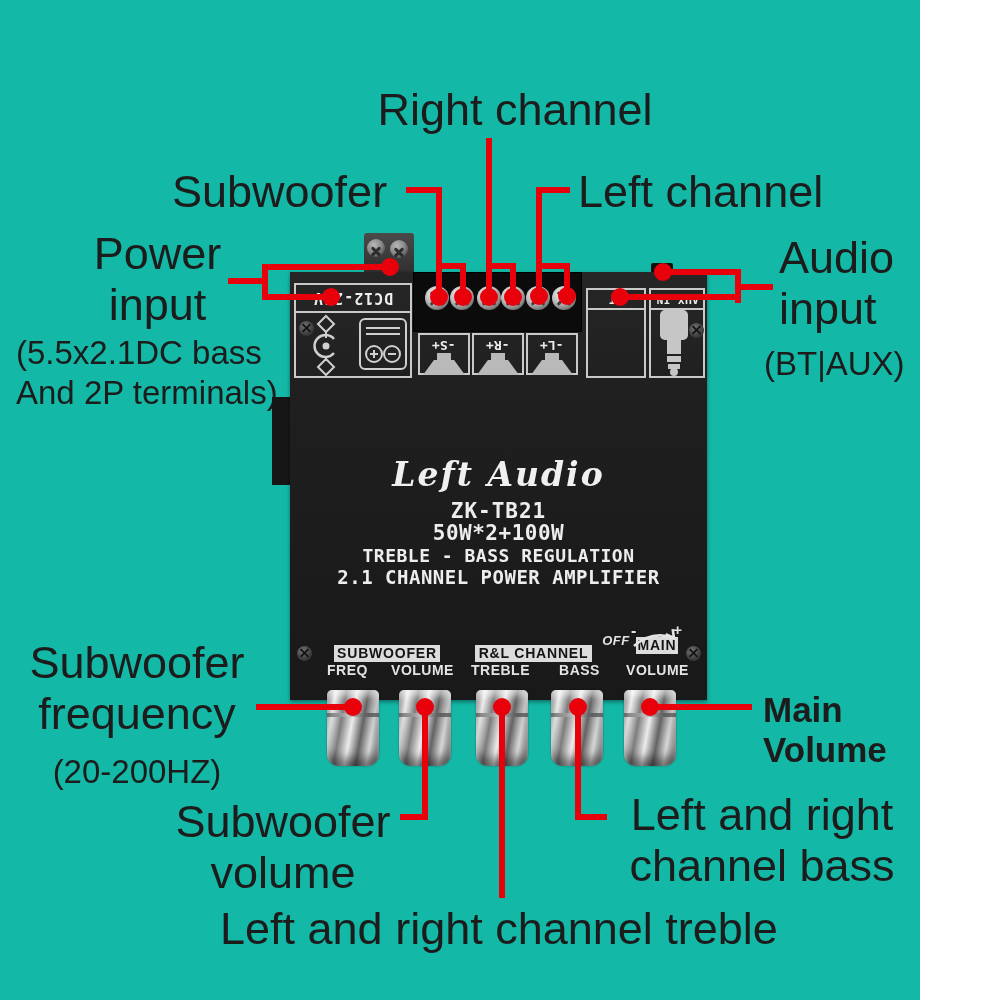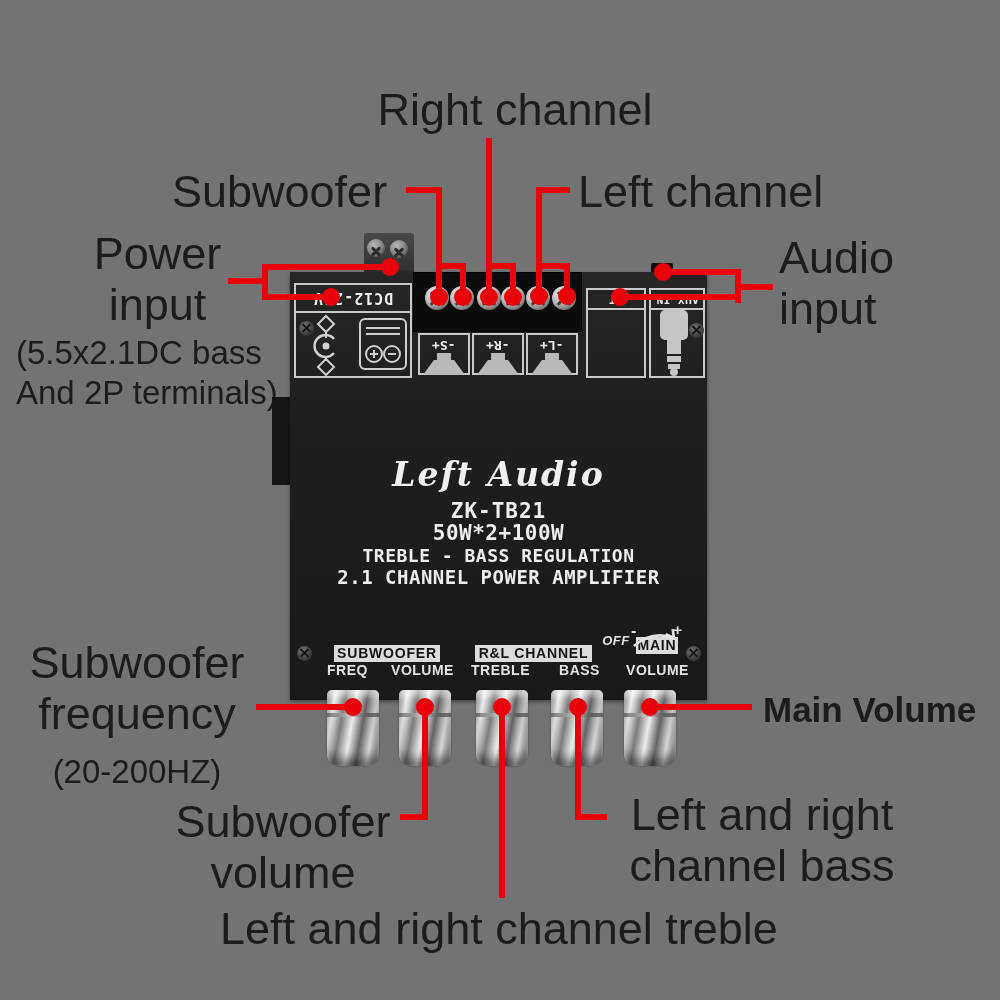--- a/index.html
+++ b/index.html
@@ -1,16 +1,16 @@
 <!DOCTYPE html>
 <html><head>
 <meta charset="utf-8">
 <style>
   html,body{margin:0;padding:0;background:#fff;}
-  #stage{position:relative;width:1000px;height:1000px;background:#737373;overflow:hidden;
+  #stage{position:relative;width:920px;height:1000px;background:#14b8a6;overflow:hidden;
          font-family:"Liberation Sans",sans-serif;}
   
   .lbl{position:absolute;color:#1c1c1c;line-height:1.14;}
   .big{font-size:45px;}
   .small{font-size:33px;line-height:1.22;}
   .ctr{text-align:center;}
   
   .rh,.rv{position:absolute;background:#e8000b;}
   .rh{height:6px;}
   .rv{width:6px;}
@@ -70,20 +70,21 @@
   </div>
   <div class="lbl small" style="left:16px;top:333px;">
     <div>(5.5x2.1DC bass</div>
     <div>And 2P terminals)</div>
   </div>
 
   <div class="lbl big" style="left:779px;top:232px;">
     <div>Audio</div>
     <div>input</div>
   </div>
+  <div class="lbl small" style="left:764px;top:344px;">(BT|AUX)</div>
 
   <div class="lbl big ctr" style="left:28px;top:637px;width:218px;">
     <div>Subwoofer</div>
     <div>frequency</div>
   </div>
   <div class="lbl small ctr" style="left:48px;top:752px;width:178px;">(20-200HZ)</div>
 
   <div class="lbl" style="left:763px;top:690px;font-size:35px;font-weight:bold;">Main Volume</div>
 
   <div class="lbl big ctr" style="left:163px;top:796px;width:240px;">

